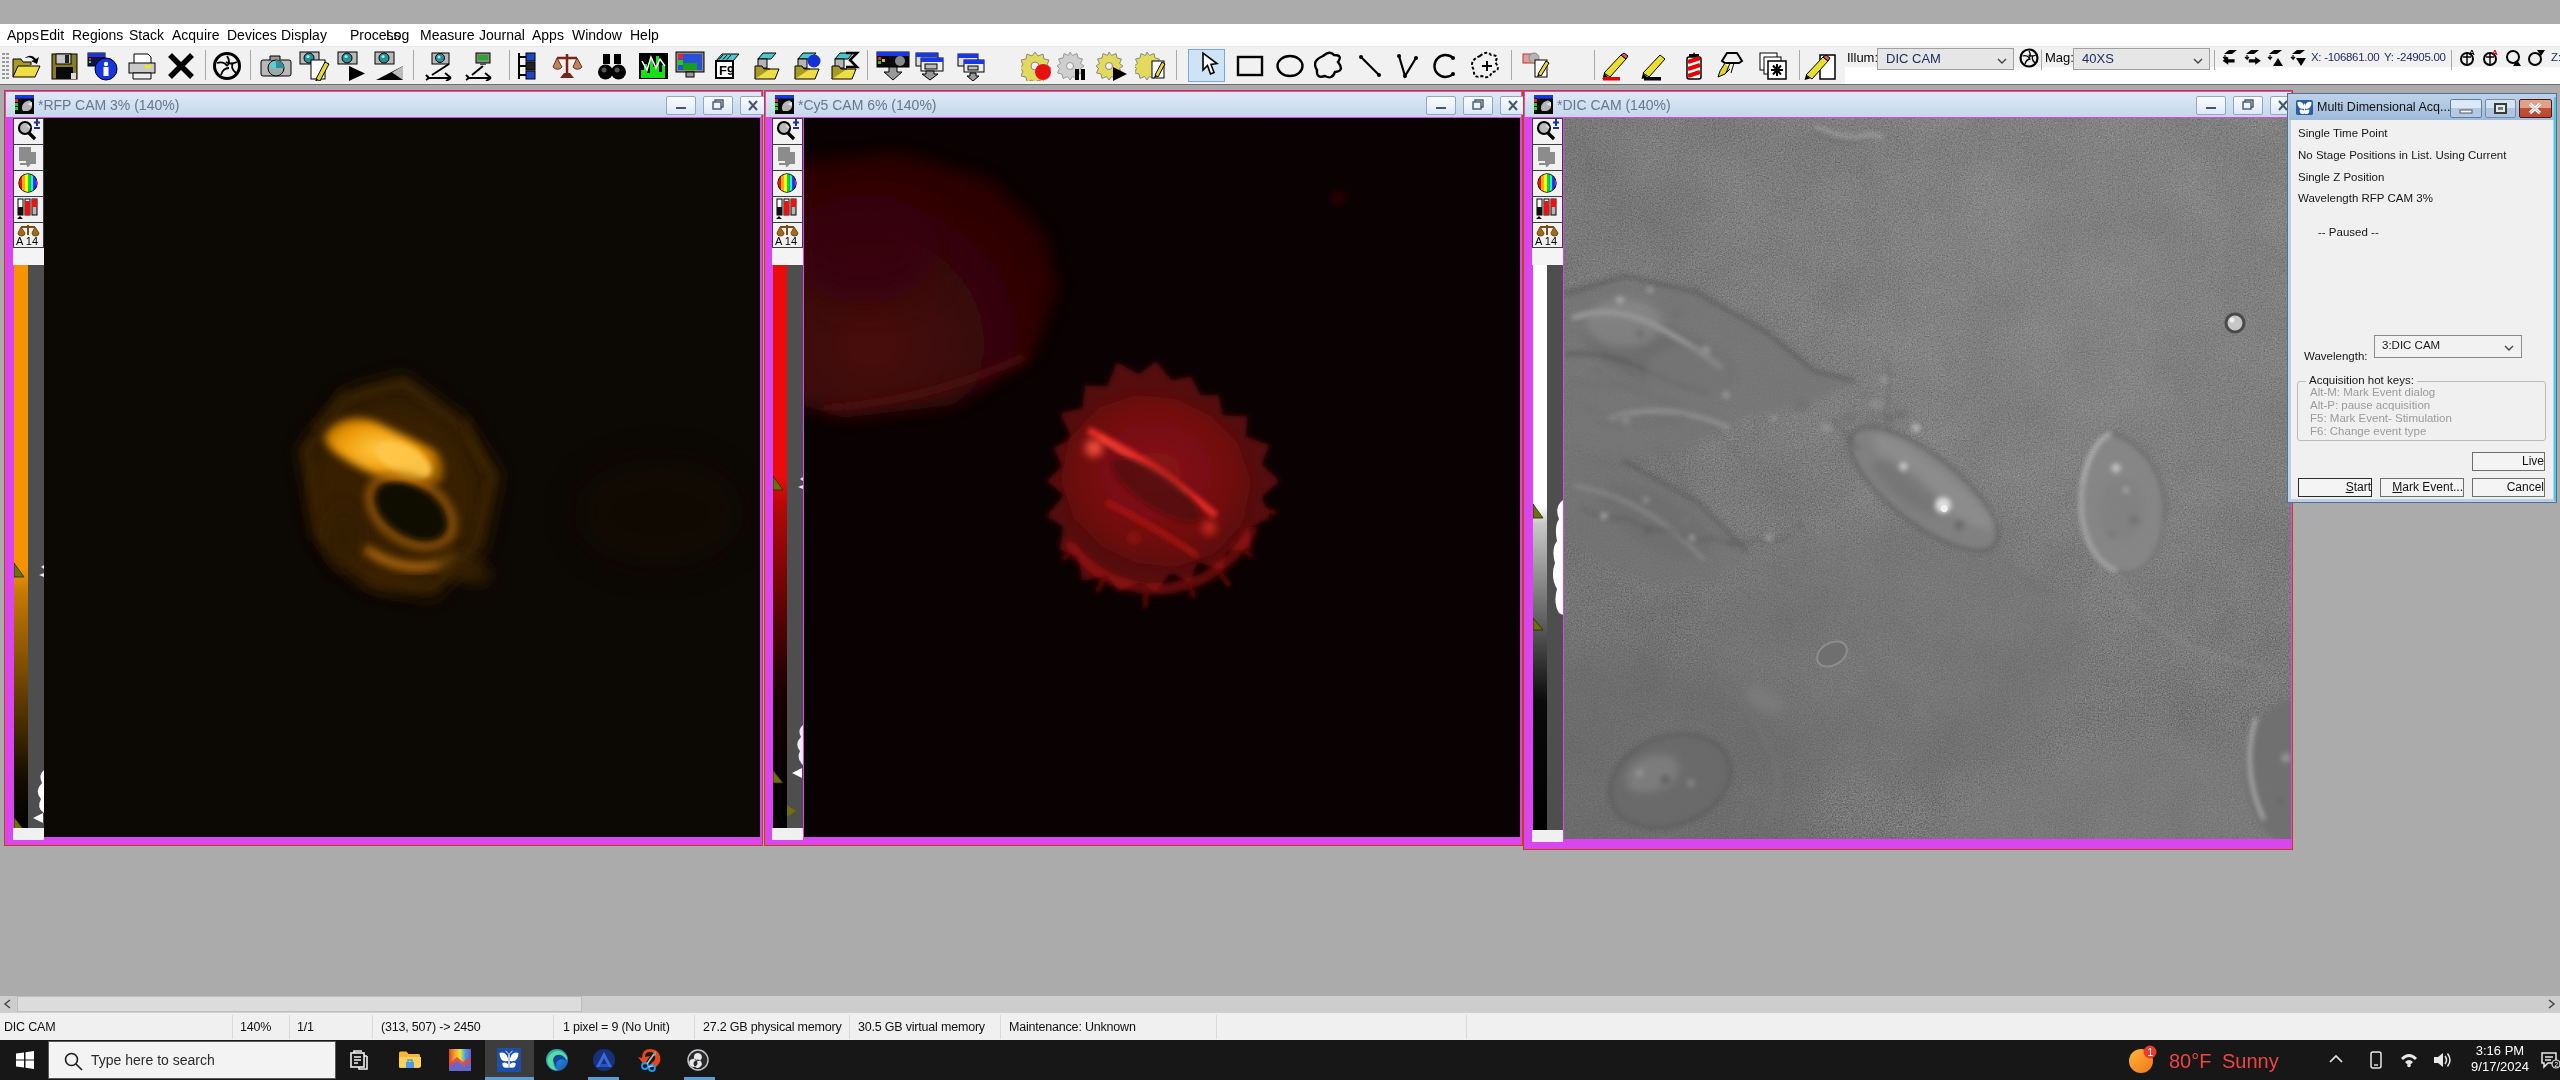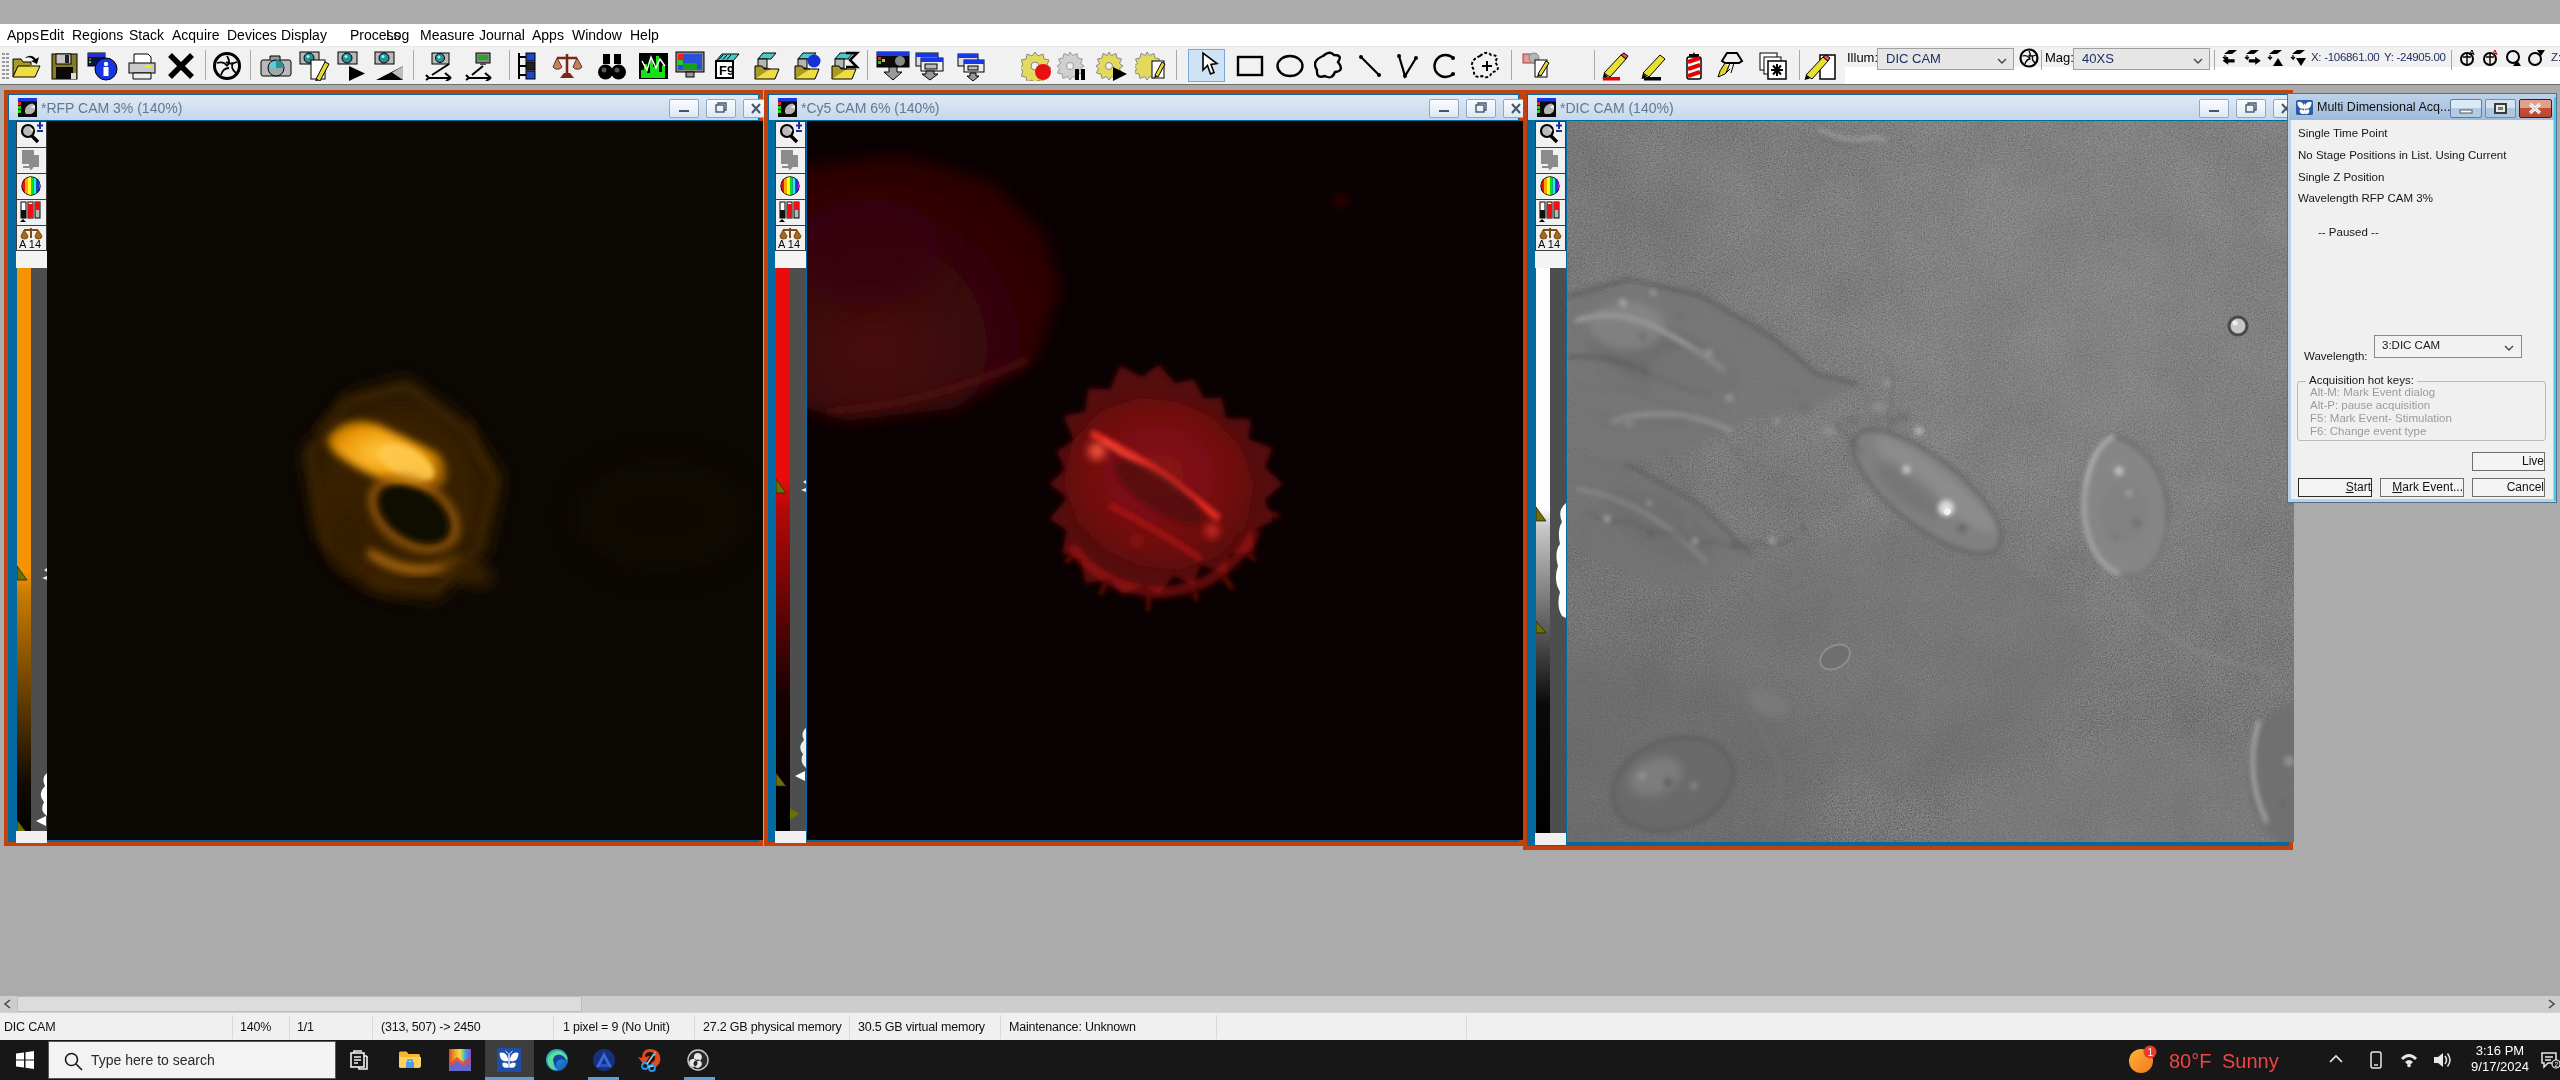--- a/index.html
+++ b/index.html
@@ -12,21 +12,21 @@
 #toolbar{left:0;top:46px;width:2560px;height:38px;background:#f1f1f1;border-top:1px solid #e8e8e8}
 #toolbar .wr{position:absolute;left:1845px;top:20px;width:715px;height:18px;background:#ffffff}
 #mdiline{left:0;top:84px;width:2560px;height:1px;background:#6e6e6e}
 .tsep{position:absolute;top:3px;width:1px;height:30px;background:#a8a8a8}
 .tico{position:absolute;top:4px}
 .tlab{position:absolute;top:5px;font-size:15px;color:#000}
 .combo{position:absolute;top:1px;height:25px;background:#e6e6e6;border:1px solid #a0a0a0;font-size:15px;color:#1c2f63}
 .combo .cv{position:absolute;left:8px;top:3px}
 .combo .ch{position:absolute;right:6px;top:8px;width:10px;height:8px}
 
-.win{position:absolute;background:#0369a1;border:4px solid #c2410c}
+.win{position:absolute;background:#d946ef;border:1px solid #c2410c}
 .tbar{position:absolute;left:1px;top:1px;right:1px;height:25px;background:linear-gradient(#e0eaf6,#c4d7ec)}
 .ttxt{position:absolute;left:32px;top:5px;font-size:14px;color:#64788e;white-space:nowrap}
 .cbtn{position:absolute;top:4px;width:30px;height:19px;background:linear-gradient(#fbfdfe,#dde8f4);border:1px solid #93a7bf;border-radius:2px}
 .sidebar{position:absolute;width:31px;background:#f6f6f6}
 .sbtn{width:31px;height:26px;background:#f1f1f1;border:1px solid #3c3c3c;border-bottom:none;position:relative}
 .sbtn:last-child{border-bottom:1px solid #3c3c3c}
 .canvas{position:absolute;background:#000;overflow:hidden}
 .lutwrap{position:absolute}
 
 #dlg{left:2287px;top:93px;width:270px;height:410px;background:#f0f0f0;border:1px solid #52718e;box-shadow:inset 0 0 0 3px #b9d0e8}

